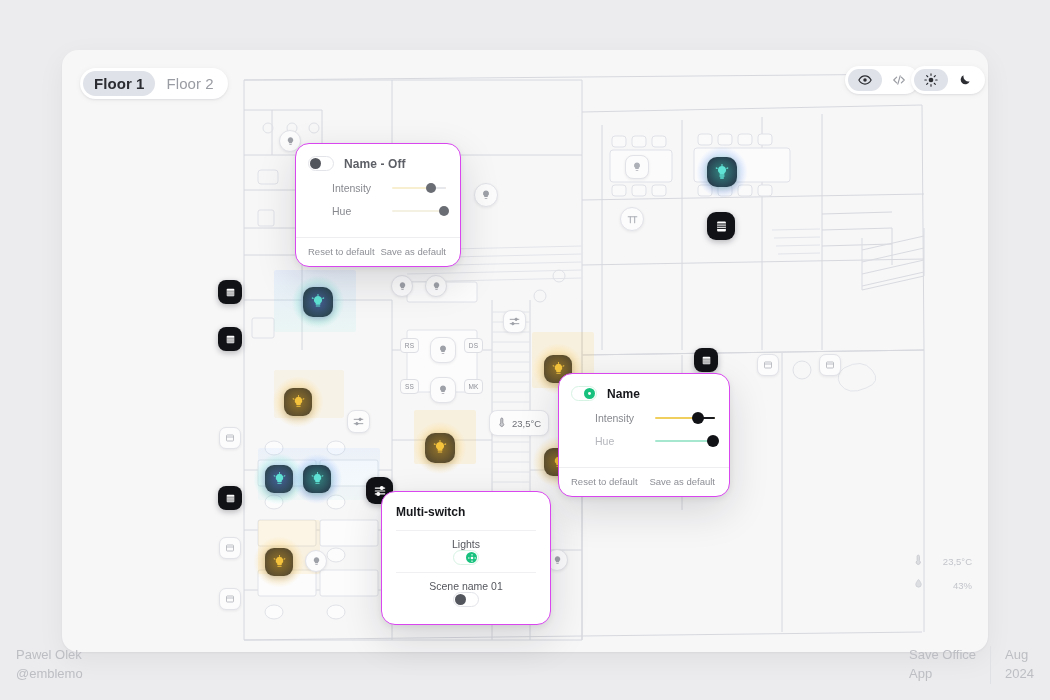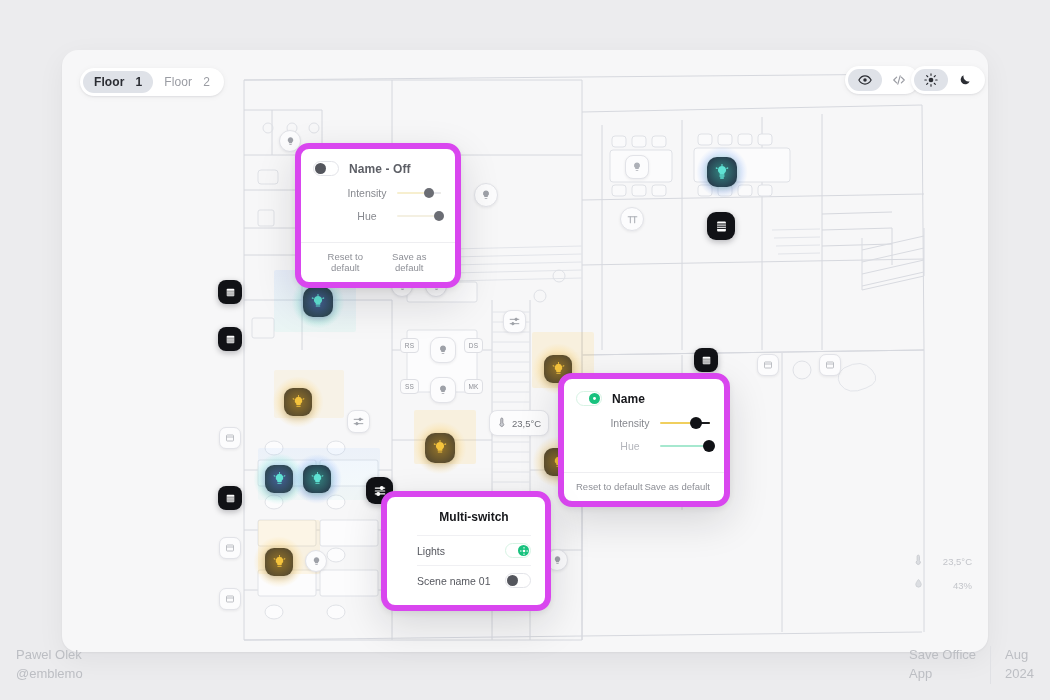--- a/index.html
+++ b/index.html
@@ -22,23 +22,23 @@
   }
 
   
   .seg {
     position: absolute; display: inline-flex; align-items: center;
     background: #ffffff; border-radius: 999px; padding: 3px;
     box-shadow: 0 1px 2px rgba(20,20,30,.07), 0 1px 6px rgba(20,20,30,.05);
   }
   .floor-seg { left: 80px; top: 68px; z-index: 40; }
   .seg-item {
-    font-size: 12px; color: #9a9ca3; letter-spacing:.1px;
+    font-size: 15px; color: #9a9ca3; letter-spacing:.1px;
     padding: 4px 11px; border-radius: 999px; white-space: nowrap;
-    display:flex; align-items:center; gap:11px; cursor: pointer;
+    display:flex; align-items:center; gap:4px; cursor: pointer;
   }
   .seg-item.active { background: #dfe2e8; color: #2b2d33; font-weight: bold; }
   .seg-num { font-weight: inherit; }
 
   
   .icon-seg { top: 66px; }
   .icon-seg .seg-item { padding: 4px 10px; }
   .icon-seg .seg-item.active { background: #dfe2e8; }
   .icon-seg svg { display: block; }
 
@@ -64,22 +64,21 @@
   .glow-cyan::before  { background: radial-gradient(closest-side, rgba(80,225,215,.55), rgba(120,170,255,.20) 60%, rgba(255,255,255,0) 78%); }
   .glow-blue::before  { background: radial-gradient(closest-side, rgba(110,160,255,.55), rgba(120,230,215,.22) 62%, rgba(255,255,255,0) 80%); }
   .glow-yellow::before{ background: radial-gradient(closest-side, rgba(255,196,60,.55), rgba(255,214,120,.25) 60%, rgba(255,255,255,0) 80%); }
 
   .room-tint { position:absolute; z-index:5; border-radius:2px; }
 
   
   .panel {
     position: absolute; background: #ffffff; border-radius: 14px; z-index: 60;
     box-shadow: 0 2px 6px rgba(20,20,30,.07), 0 14px 40px rgba(20,20,30,.14);
-    border: 6px solid #d946ef;
-    text-align: center;
+    border: 1px solid #d946ef;
   }
   .panel-body { padding: 12px 14px 10px 12px; }
   .panel-head { display: flex; align-items: center; gap: 10px; margin-bottom: 10px; }
   .panel-title { font-size: 12px; font-weight: bold; color: #16171b; letter-spacing:.1px; }
   .panel-title.off { color: #5d5f66; }
 
   .toggle {
     width: 26px; height: 15px; border-radius: 999px; position: relative;
     background: #ffffff; border: 1px solid #e3e4e9; cursor: pointer; flex: none;
   }
@@ -102,21 +101,21 @@
   .panel-foot {
     display:flex; justify-content: space-between; align-items:center;
     border-top: 1px solid #eeeef1; padding: 8px 14px 9px 12px;
   }
   .foot-link { font-size: 9.5px; color: #8d8f96; cursor: pointer; }
 
   
   .ms-title { font-size: 12px; font-weight: bold; color: #16171b; margin-bottom: 11px; }
   .ms-row {
     display:flex; align-items:center; justify-content: space-between;
-    padding: 7px 0; border-top: 1px solid #f0f0f3;
+    padding: 7px 0; border-top: 1px solid #f0f0f3; flex-direction: column;
   }
   .ms-row:first-of-type { border-top: none; }
   .ms-label { font-size: 10.5px; color: #55575e; }
 
   
   .watermark {
     position:absolute; right: 70px; bottom: 42px; z-index: 8;
     font-size: 150px; line-height: .78; font-weight: bold;
     color: #e9e9ec; letter-spacing: -4px; user-select:none;
   }
@@ -692,21 +691,21 @@
         </div>
       </div>
     </div>
     <div class="panel-foot">
       <span class="foot-link">Reset to default</span>
       <span class="foot-link">Save as default</span>
     </div>
   </div>
 
   <div class="panel" style="left:381px;top:491px;width:170px;">
-    <div style="padding:13px 14px 10px 30px;">
+    <div style="padding:13px 14px 10px 14px;">
       <div class="ms-title">Multi-switch</div>
 
       <div class="ms-row">
         <span class="ms-label">Lights</span>
         <span class="toggle on">
           <span class="knob">
             <svg width="8" height="8" viewBox="0 0 24 24" fill="none" stroke="#ffffff" stroke-width="3" stroke-linecap="round">
               <circle cx="12" cy="12" r="4" fill="#ffffff" stroke="none"></circle>
               <line x1="12" y1="1" x2="12" y2="3.5"></line>
                 <line x1="12" y1="20.5" x2="12" y2="23"></line>

